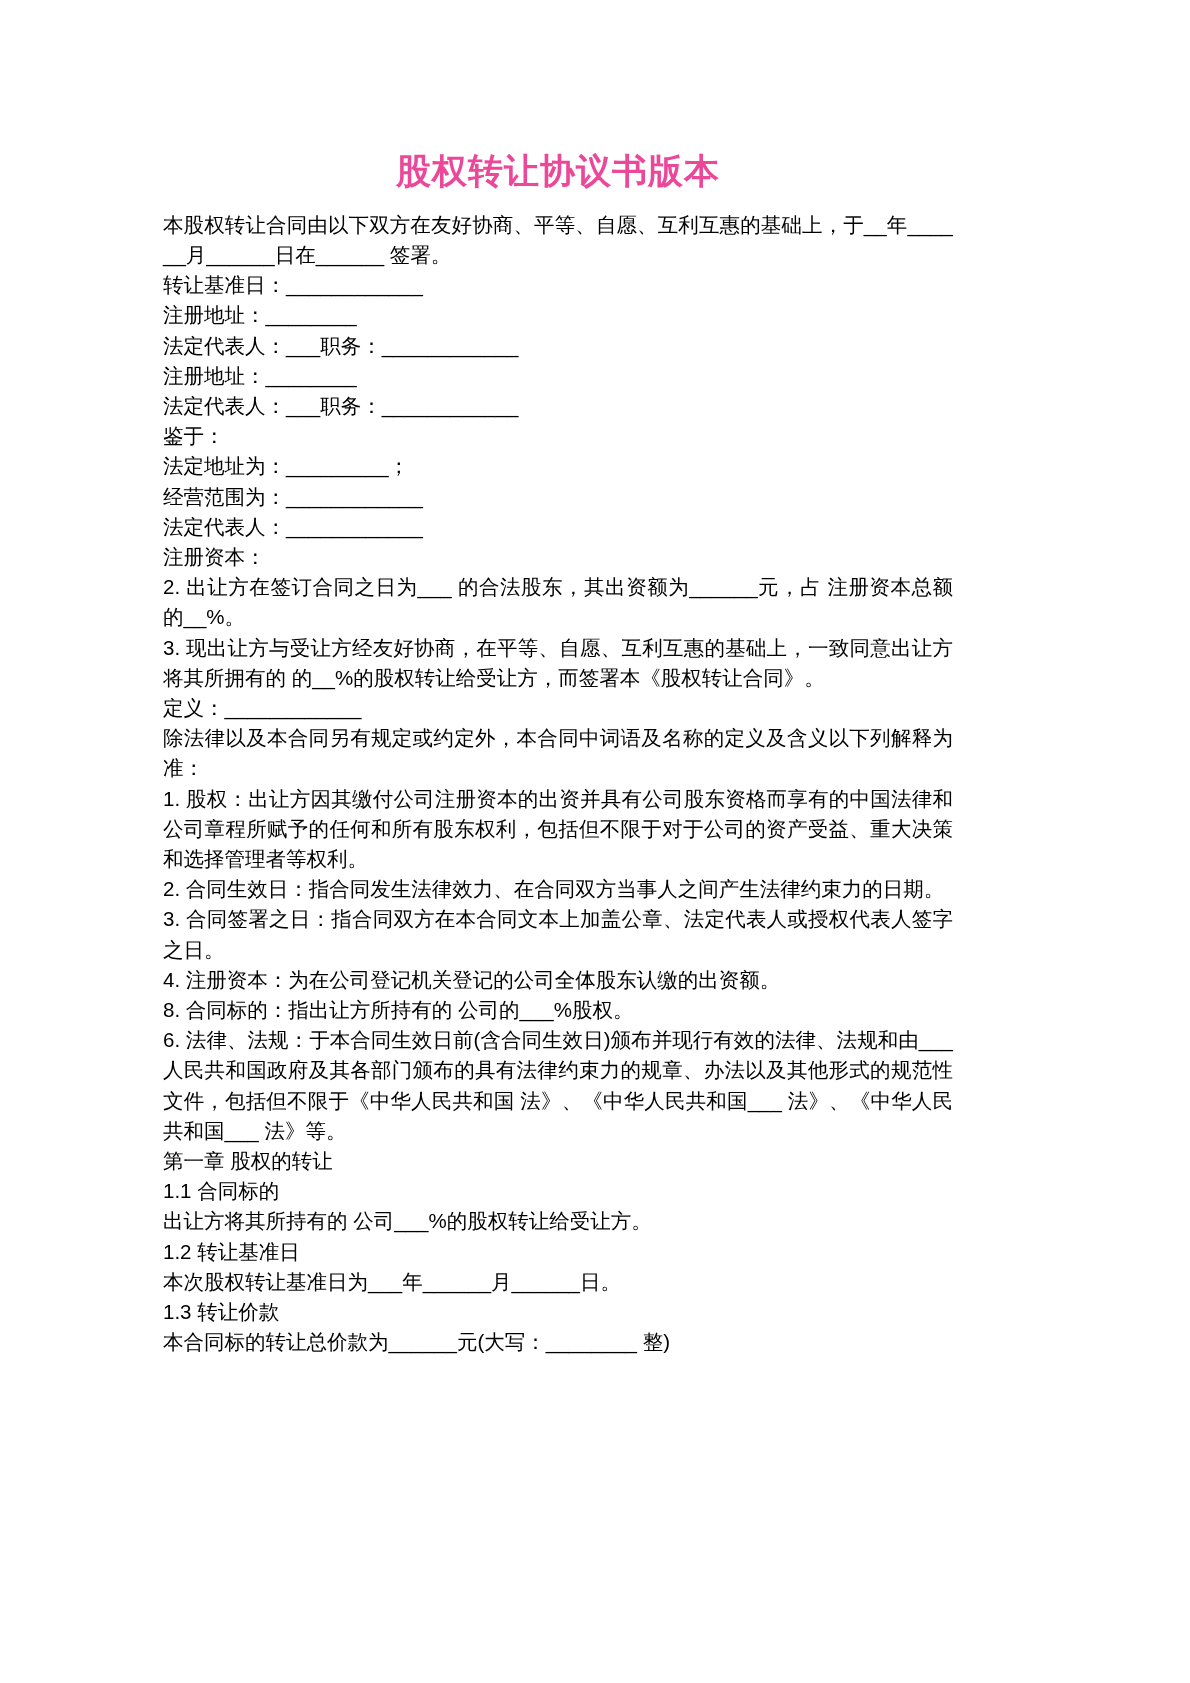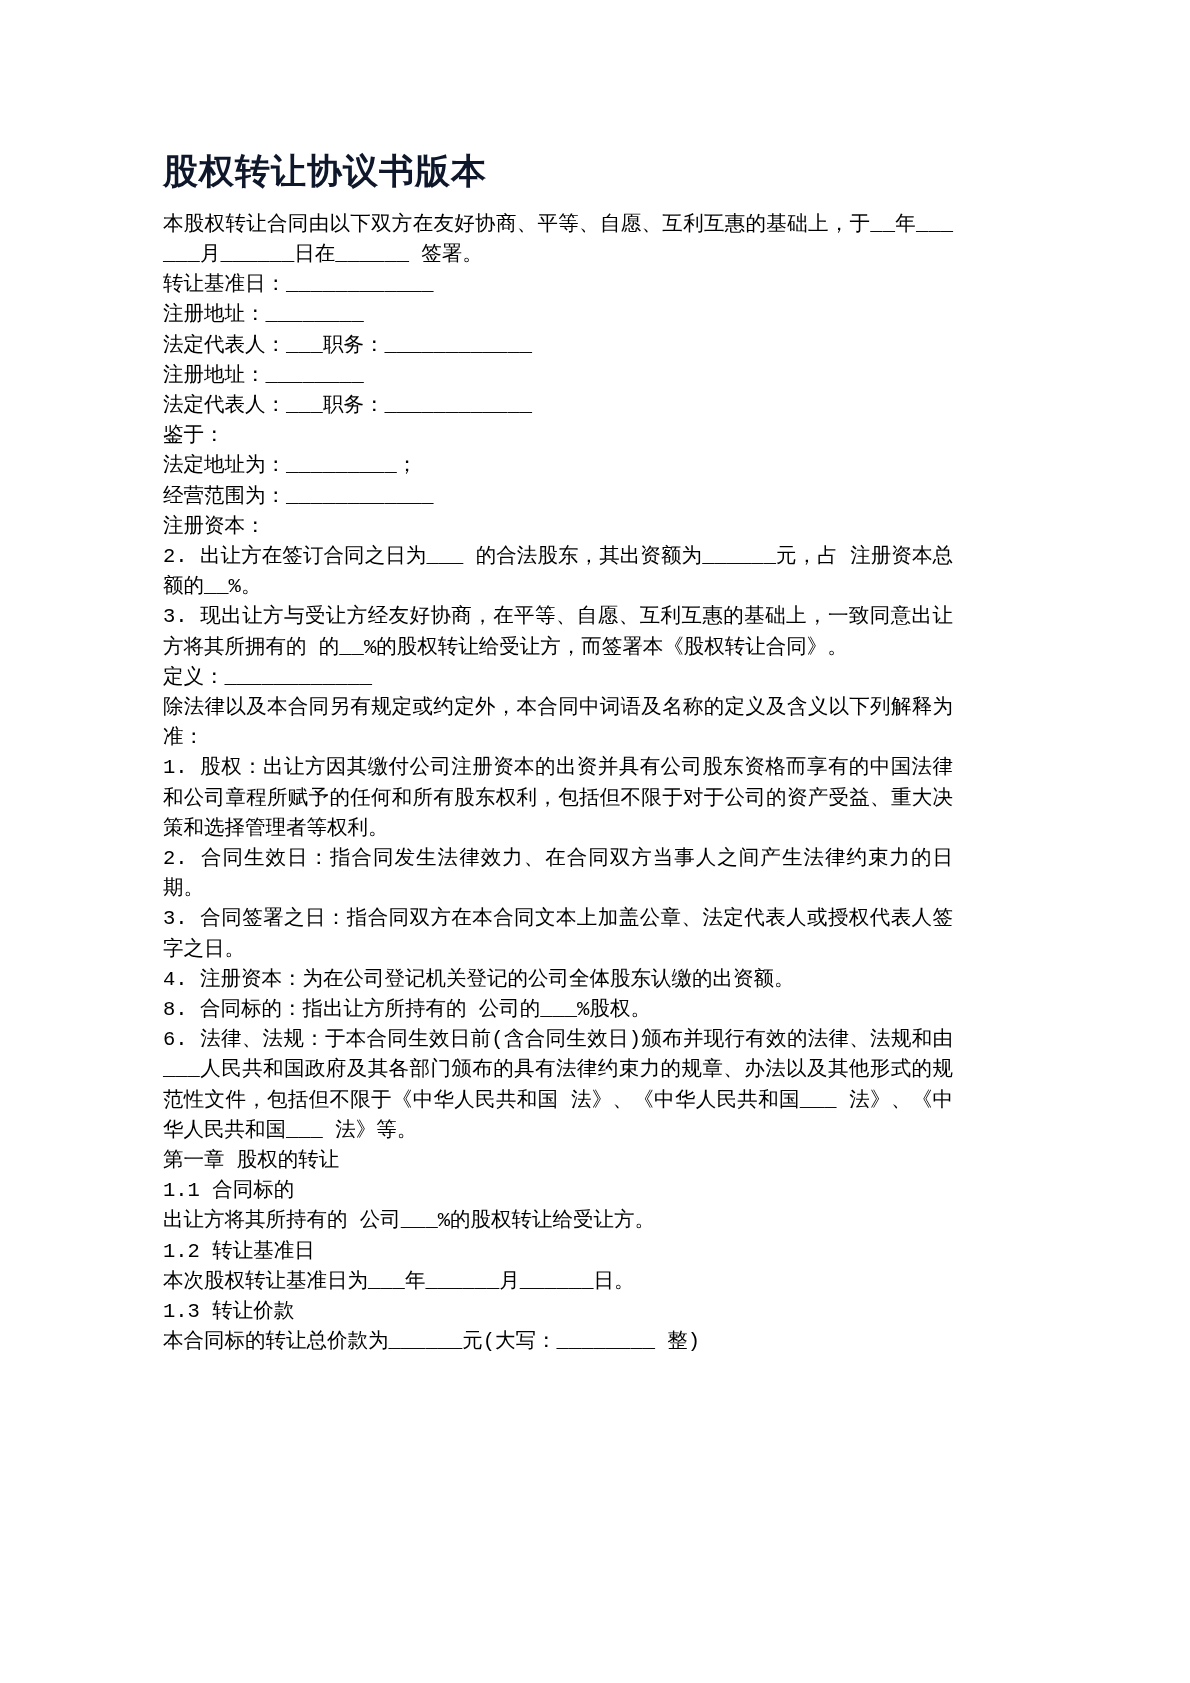--- a/index.html
+++ b/index.html
@@ -20,34 +20,34 @@
     box-sizing: border-box;
     overflow: hidden;
   }
   .content {
     position: absolute;
     left: 163px;
     top: 0;
     width: 790px;
   }
   .doc-title {
-    text-align: left;
+    text-align: center;
     font-family: "DejaVu Sans", "Liberation Sans", sans-serif;
     font-weight: bold;
     font-size: 35px;
     letter-spacing: 1px;
     margin: 0;
     padding-top: 150px;
     padding-bottom: 16px;
     line-height: 1.25;
-    color: #0f172a;
+    color: #ec4899;
     white-space: nowrap;
   }
   .body-text {
-    font-family: Liberation Mono, monospace;
+    font-family: Liberation Sans, sans-serif;
     font-size: 20.5px;
     line-height: 30.2px;
     text-align: justify;
     text-justify: inter-ideograph;
     word-break: break-all;
     color: #000000;
   }
   .para {
     margin: 0;
     padding: 0;
@@ -74,20 +74,21 @@
     <div class="body-text">
       <p class="para">本股权转让合同由以下双方在友好协商、平等、自愿、互利互惠的基础上，于__年______月______日在______ 签署。</p>
       <p class="nowrap-para">转让基准日：____________</p>
       <p class="nowrap-para">注册地址：________</p>
       <p class="nowrap-para">法定代表人：___职务：____________</p>
       <p class="nowrap-para">注册地址：________</p>
       <p class="nowrap-para">法定代表人：___职务：____________</p>
       <p class="nowrap-para">鉴于：</p>
       <p class="nowrap-para">法定地址为：_________；</p>
       <p class="nowrap-para">经营范围为：____________</p>
+      <p class="nowrap-para">法定代表人：____________</p>
       <p class="nowrap-para">注册资本：</p>
       <p class="para">2. 出让方在签订合同之日为___ 的合法股东，其出资额为______元，占 注册资本总额的__%。</p>
       <p class="para">3. 现出让方与受让方经友好协商，在平等、自愿、互利互惠的基础上，一致同意出让方将其所拥有的 的__%的股权转让给受让方，而签署本《股权转让合同》。</p>
       <p class="nowrap-para">定义：____________</p>
       <p class="para">除法律以及本合同另有规定或约定外，本合同中词语及名称的定义及含义以下列解释为准：</p>
       <p class="para">1. 股权：出让方因其缴付公司注册资本的出资并具有公司股东资格而享有的中国法律和公司章程所赋予的任何和所有股东权利，包括但不限于对于公司的资产受益、重大决策和选择管理者等权利。</p>
       <p class="para">2. 合同生效日：指合同发生法律效力、在合同双方当事人之间产生法律约束力的日期。</p>
       <p class="para">3. 合同签署之日：指合同双方在本合同文本上加盖公章、法定代表人或授权代表人签字之日。</p>
       <p class="para">4. 注册资本：为在公司登记机关登记的公司全体股东认缴的出资额。</p>
       <p class="para">8. 合同标的：指出让方所持有的 公司的___%股权。</p>

